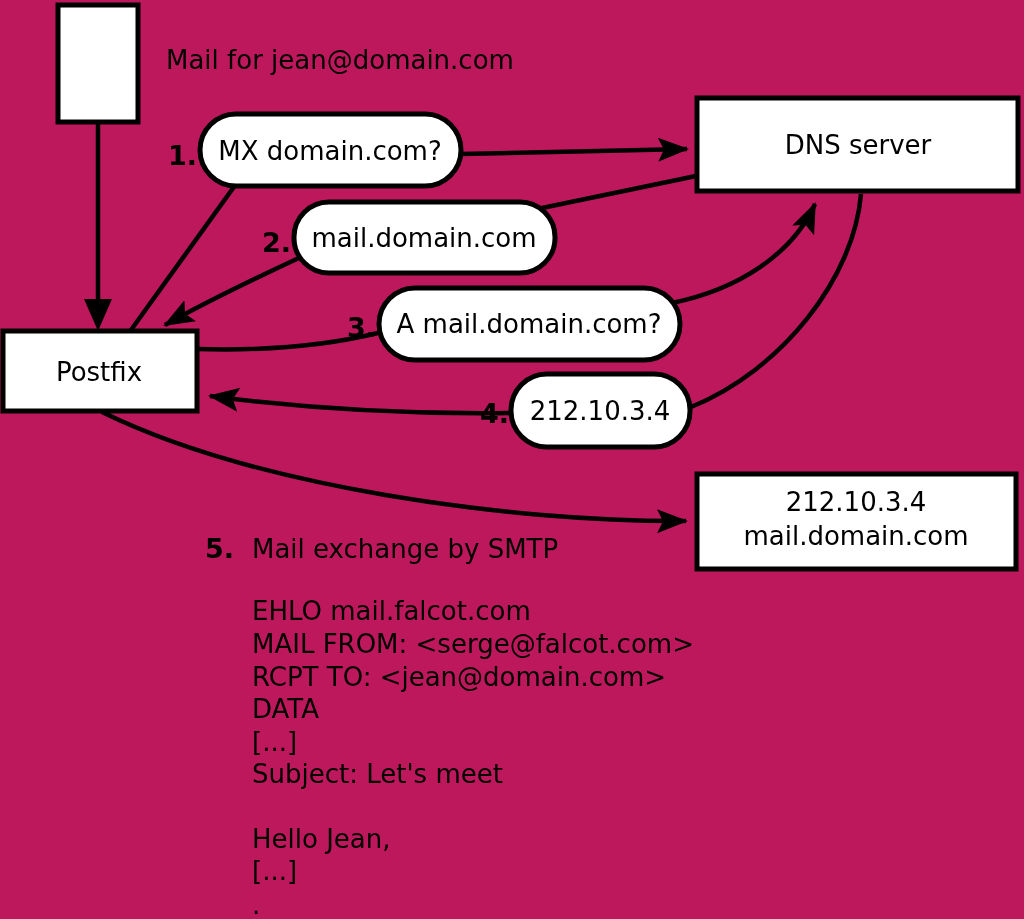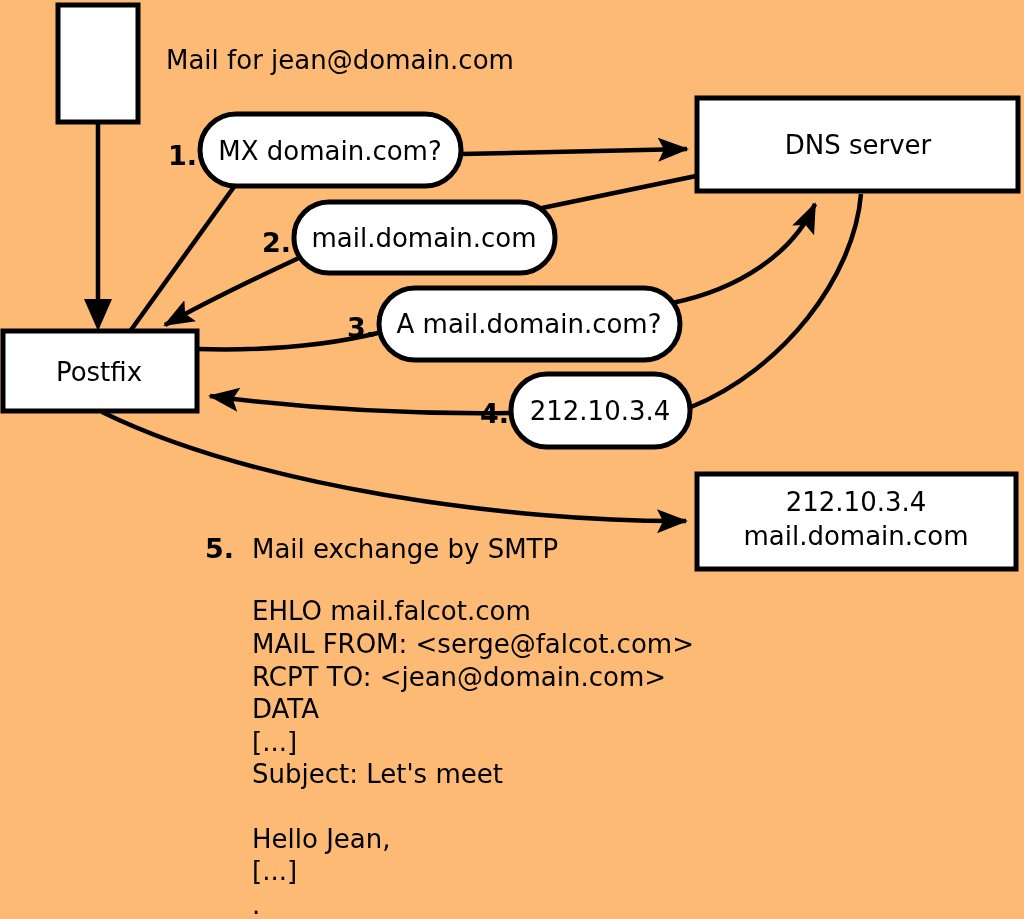--- a/index.html
+++ b/index.html
@@ -1,21 +1,21 @@
 <!DOCTYPE html>
 <html><head>
 <meta charset="utf-8">
 <style>
   html, body { margin: 0; padding: 0; }
   body { background: #ffffff; font-family: "DejaVu Sans", sans-serif; }
   #stage {
     position: relative;
     width: 1024px;
     height: 919px;
-    background: #fdba74;
+    background: #be185d;
     overflow: hidden;
   }
   svg { position: absolute; left: 0; top: 0; }
   .shape { fill: #ffffff; stroke: #000000; stroke-width: 5; }
   .edge  { fill: none; stroke: #000000; stroke-width: 4.5; }
   text {
     font-family: "DejaVu Sans", sans-serif;
     font-size: 26px;
     fill: #000000;
   }

